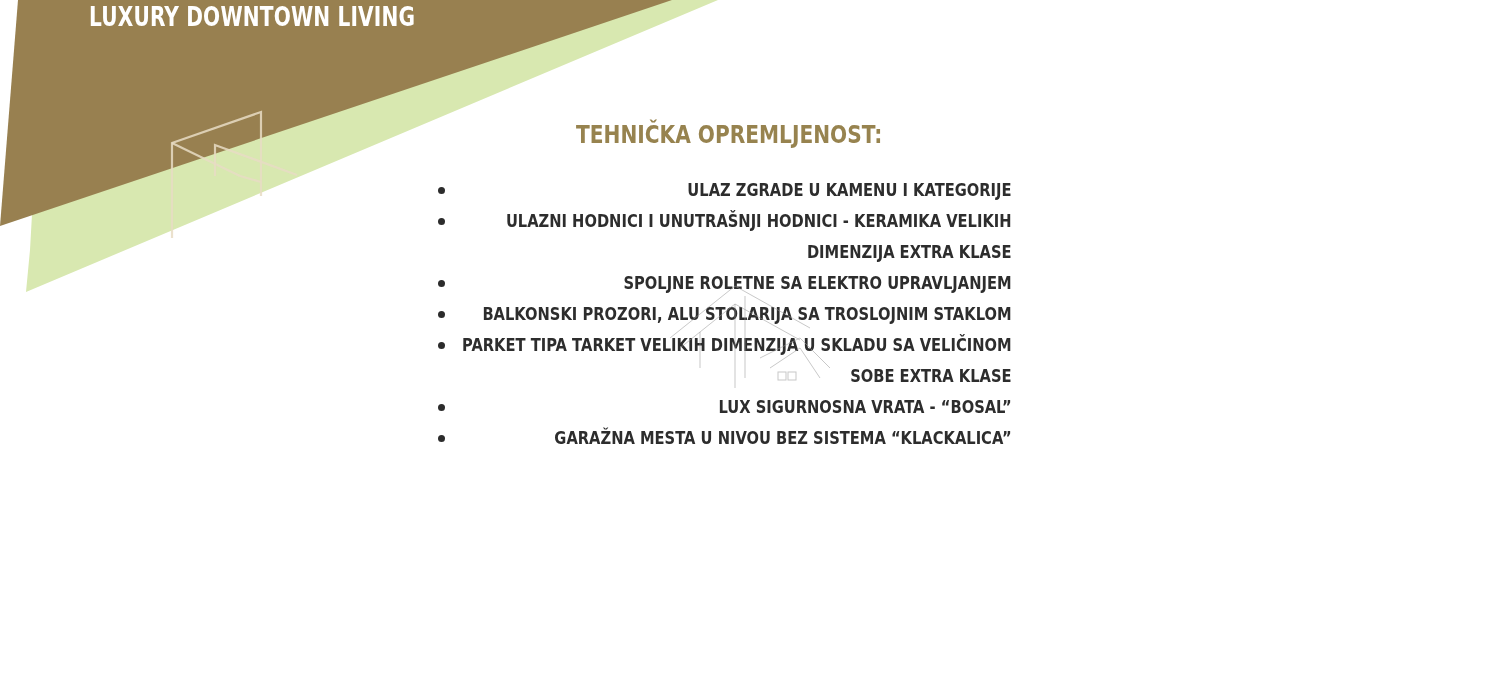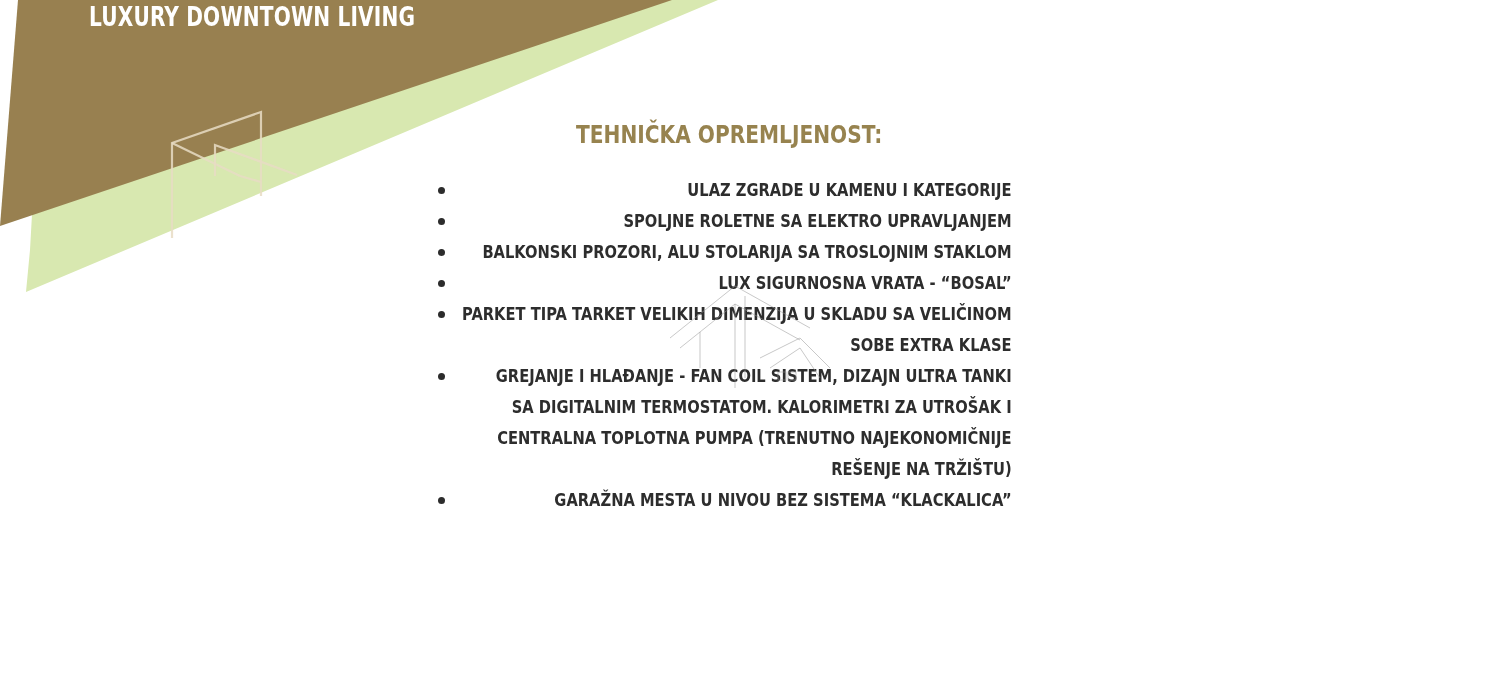--- a/index.html
+++ b/index.html
@@ -122,41 +122,39 @@
 
   <div class="section-title">TEHNIČKA OPREMLJENOST:</div>
 
   <ul class="spec-list">
     <li class="spec-item">
       <span class="spec-bullet"></span>
       <span class="spec-line">ULAZ ZGRADE U KAMENU I KATEGORIJE</span>
     </li>
     <li class="spec-item">
       <span class="spec-bullet"></span>
+      <span class="spec-line">ULAZNI HODNICI I UNUTRAŠNJI HODNICI - KERAMIKA VELIKIH</span>
+      <span class="spec-line">DIMENZIJA EXTRA KLASE</span>
+    </li>
+    <li class="spec-item">
+      <span class="spec-bullet"></span>
       <span class="spec-line">SPOLJNE ROLETNE SA ELEKTRO UPRAVLJANJEM</span>
     </li>
     <li class="spec-item">
       <span class="spec-bullet"></span>
       <span class="spec-line">BALKONSKI PROZORI, ALU STOLARIJA SA TROSLOJNIM STAKLOM</span>
     </li>
     <li class="spec-item">
       <span class="spec-bullet"></span>
-      <span class="spec-line">LUX SIGURNOSNA VRATA - “BOSAL”</span>
-    </li>
-    <li class="spec-item">
-      <span class="spec-bullet"></span>
       <span class="spec-line">PARKET TIPA TARKET VELIKIH DIMENZIJA U SKLADU SA VELIČINOM</span>
       <span class="spec-line">SOBE EXTRA KLASE</span>
     </li>
     <li class="spec-item">
       <span class="spec-bullet"></span>
-      <span class="spec-line">GREJANJE I HLAĐANJE - FAN COIL SISTEM, DIZAJN ULTRA TANKI</span>
-      <span class="spec-line">SA DIGITALNIM TERMOSTATOM. KALORIMETRI ZA UTROŠAK I</span>
-      <span class="spec-line">CENTRALNA TOPLOTNA PUMPA (TRENUTNO NAJEKONOMIČNIJE</span>
-      <span class="spec-line">REŠENJE NA TRŽIŠTU)</span>
+      <span class="spec-line">LUX SIGURNOSNA VRATA - “BOSAL”</span>
     </li>
     <li class="spec-item">
       <span class="spec-bullet"></span>
       <span class="spec-line">GARAŽNA MESTA U NIVOU BEZ SISTEMA “KLACKALICA”</span>
     </li>
   </ul>
 
   <svg class="watermark" viewBox="0 0 180 130" xmlns="http://www.w3.org/2000/svg">
     <g fill="none" stroke="#9a9a9a" stroke-width="1" stroke-opacity="0.55">
       <polyline points="10,70 75,18 150,60"></polyline>

